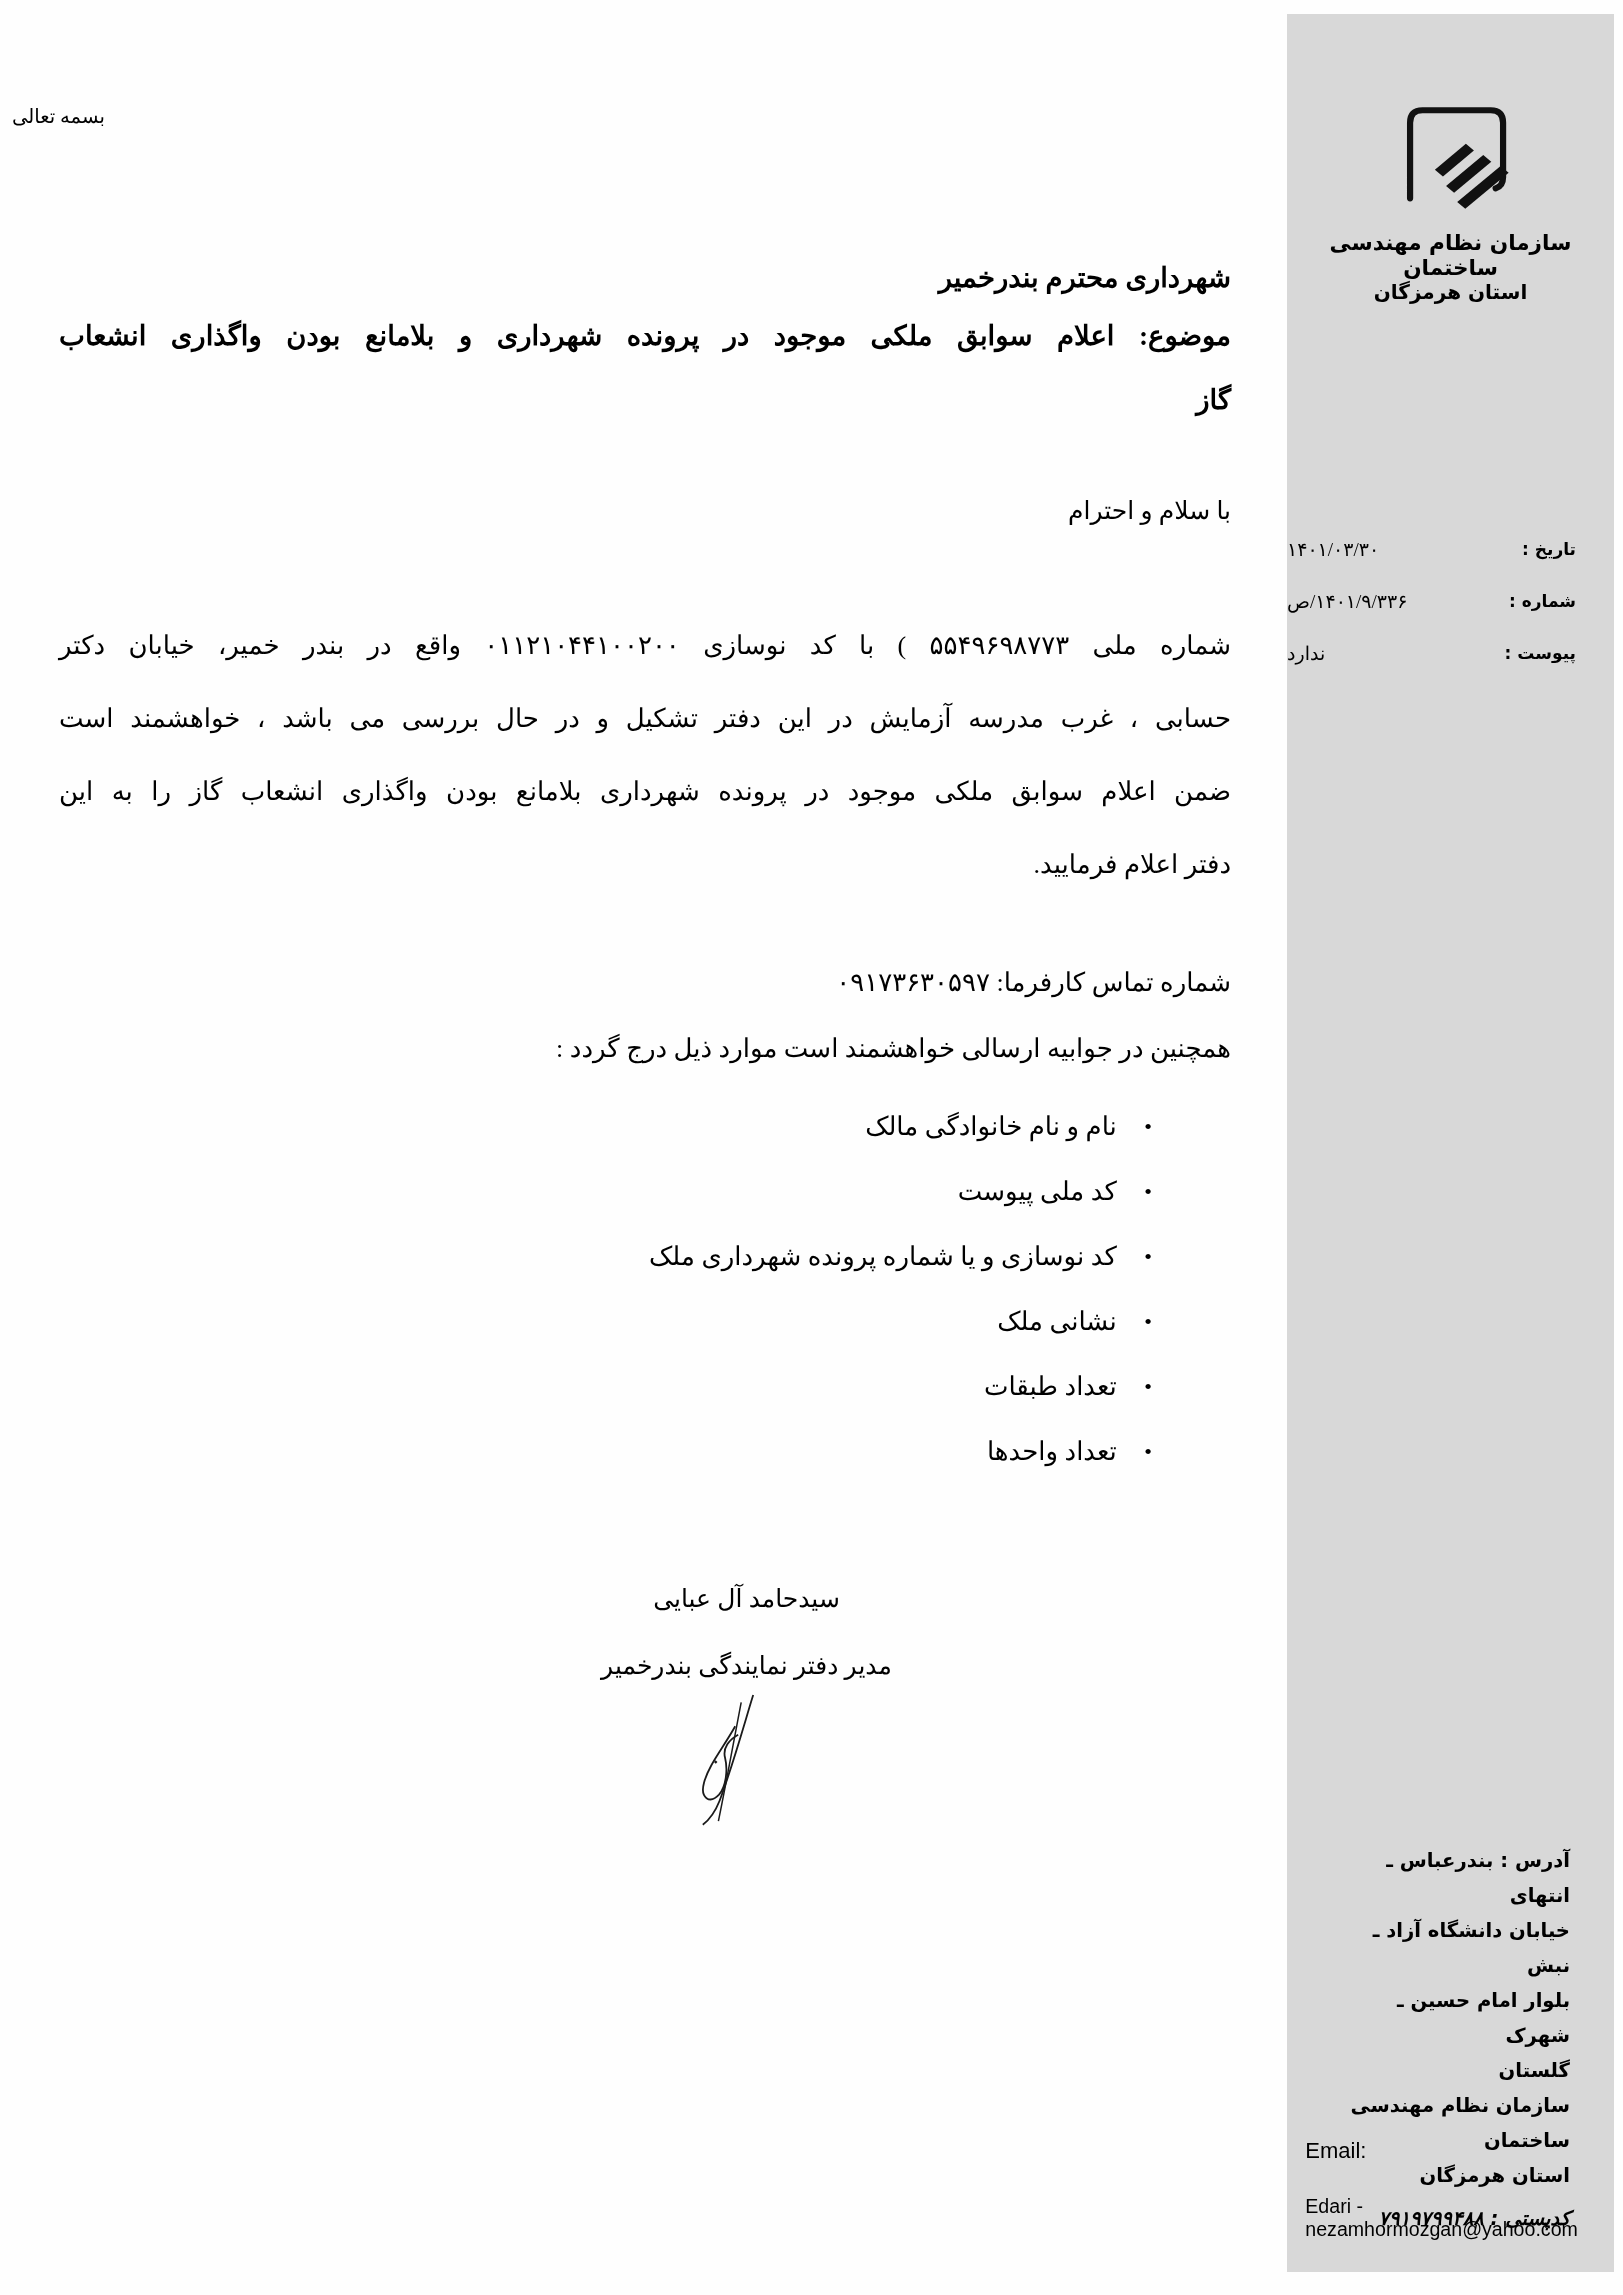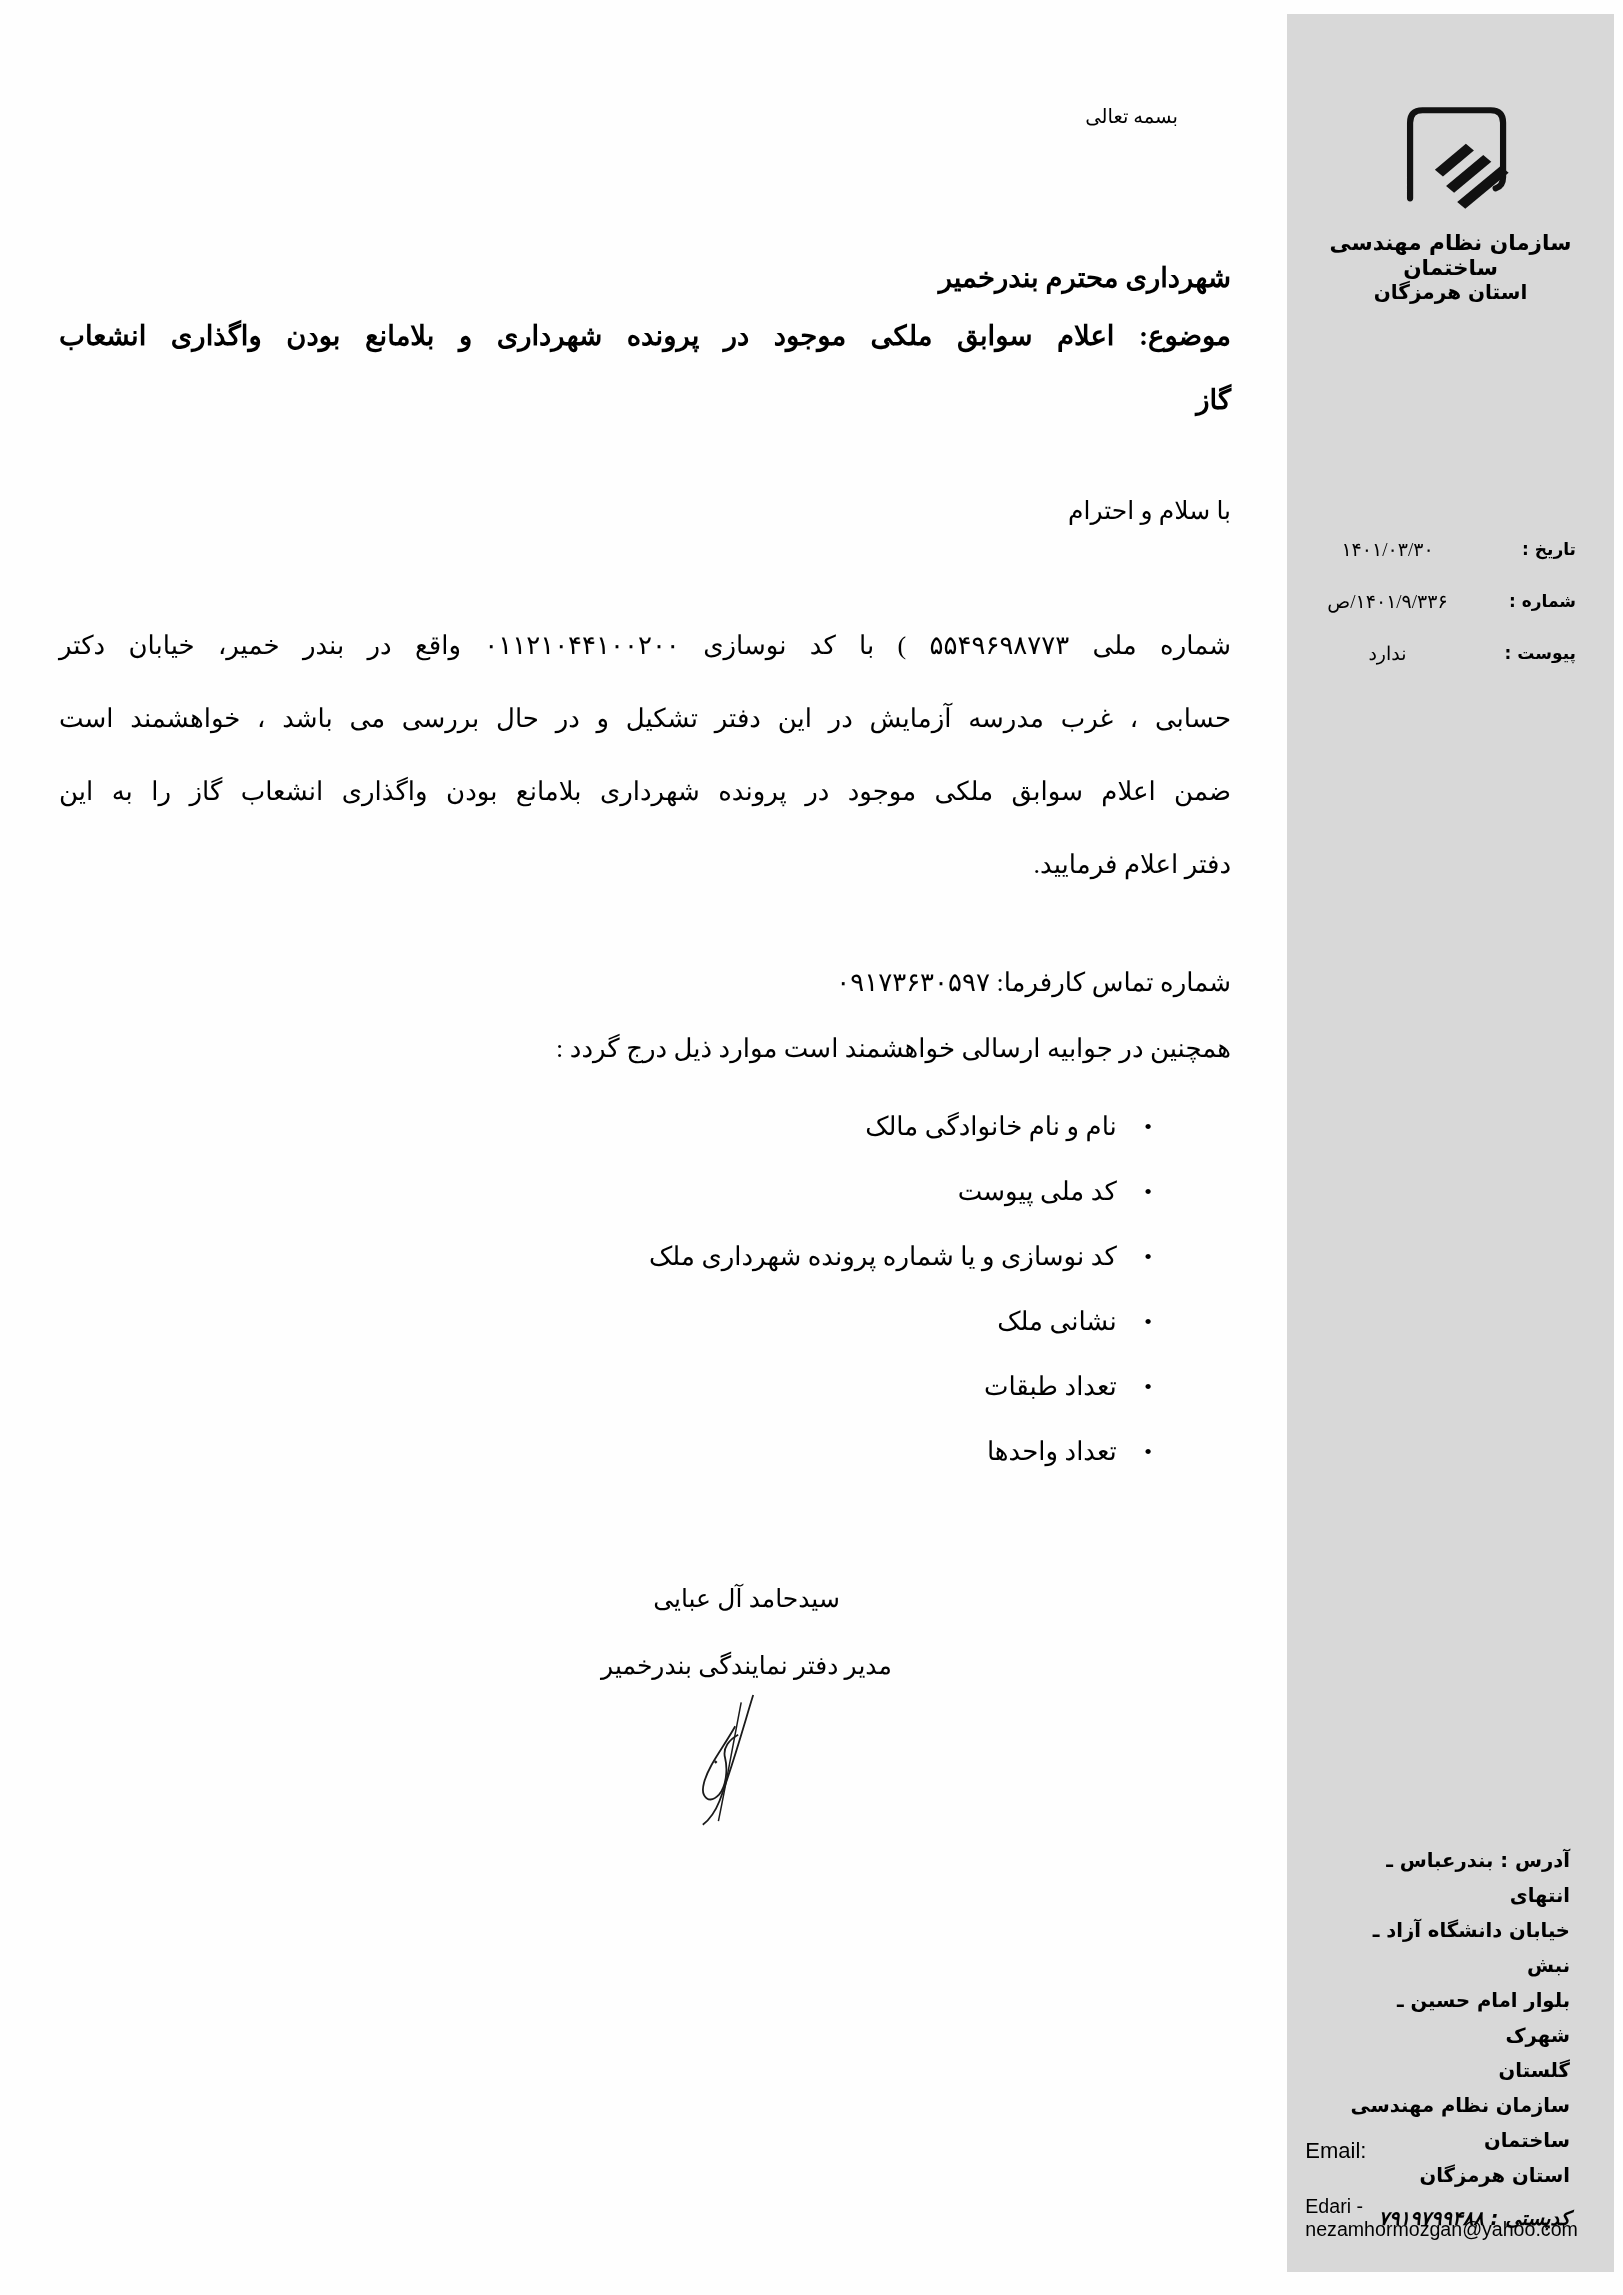--- a/index.html
+++ b/index.html
@@ -6,22 +6,22 @@
   .page{
     position:relative;
     width:1623px;height:2295px;
     background:#fefefe;
     font-family:"Liberation Serif","DejaVu Serif",serif;
     color:#000;
     overflow:hidden;
   }
   
   .bismillah{
-    position:absolute;top:105px;left:0;width:1178px;
-    text-align:right;font-size:19.6px;direction:rtl;
+    position:absolute;top:105px;left:12px;width:1178px;
+    text-align:left;font-size:19.6px;direction:rtl;
   }
   .content{position:absolute;left:59px;top:0;width:1172px;direction:rtl;}
   .recipient{
     position:absolute;top:261px;right:0;width:100%;
     font-weight:bold;font-size:27.5px;text-align:right;
   }
   .subject-l1{
     position:absolute;top:319px;right:0;width:100%;
     font-weight:bold;font-size:27.5px;
     text-align:justify;text-align-last:justify;
@@ -62,21 +62,21 @@
     position:absolute;top:266px;left:0;width:100%;text-align:center;
     font-family:"DejaVu Sans","Liberation Sans",sans-serif;
     font-weight:bold;font-size:20px;
   }
   .meta-block{position:absolute;top:509px;left:0;width:100%;}
   .meta-row{display:flex;direction:rtl;align-items:center;height:52px;padding-right:38px;}
   .meta-label{
     width:88px;font-family:"DejaVu Sans","Liberation Sans",sans-serif;
     font-weight:bold;font-size:17px;text-align:right;
   }
-  .meta-value{flex:1;font-size:19px;text-align:center;}
+  .meta-value{flex:1;font-size:19px;text-align:left;}
   .address-block{
     position:absolute;top:1829px;left:0;width:100%;
     padding:0 44px;box-sizing:border-box;
     font-family:"DejaVu Sans","Liberation Sans",sans-serif;
     font-weight:bold;font-size:19.6px;line-height:35px;text-align:right;
   }
   .addr-last{margin-top:7.9px;font-style:italic;}
   .email-label{
     position:absolute;top:2124px;left:18.3px;
     direction:ltr;font-family:"Liberation Sans","DejaVu Sans",sans-serif;font-size:22px;

